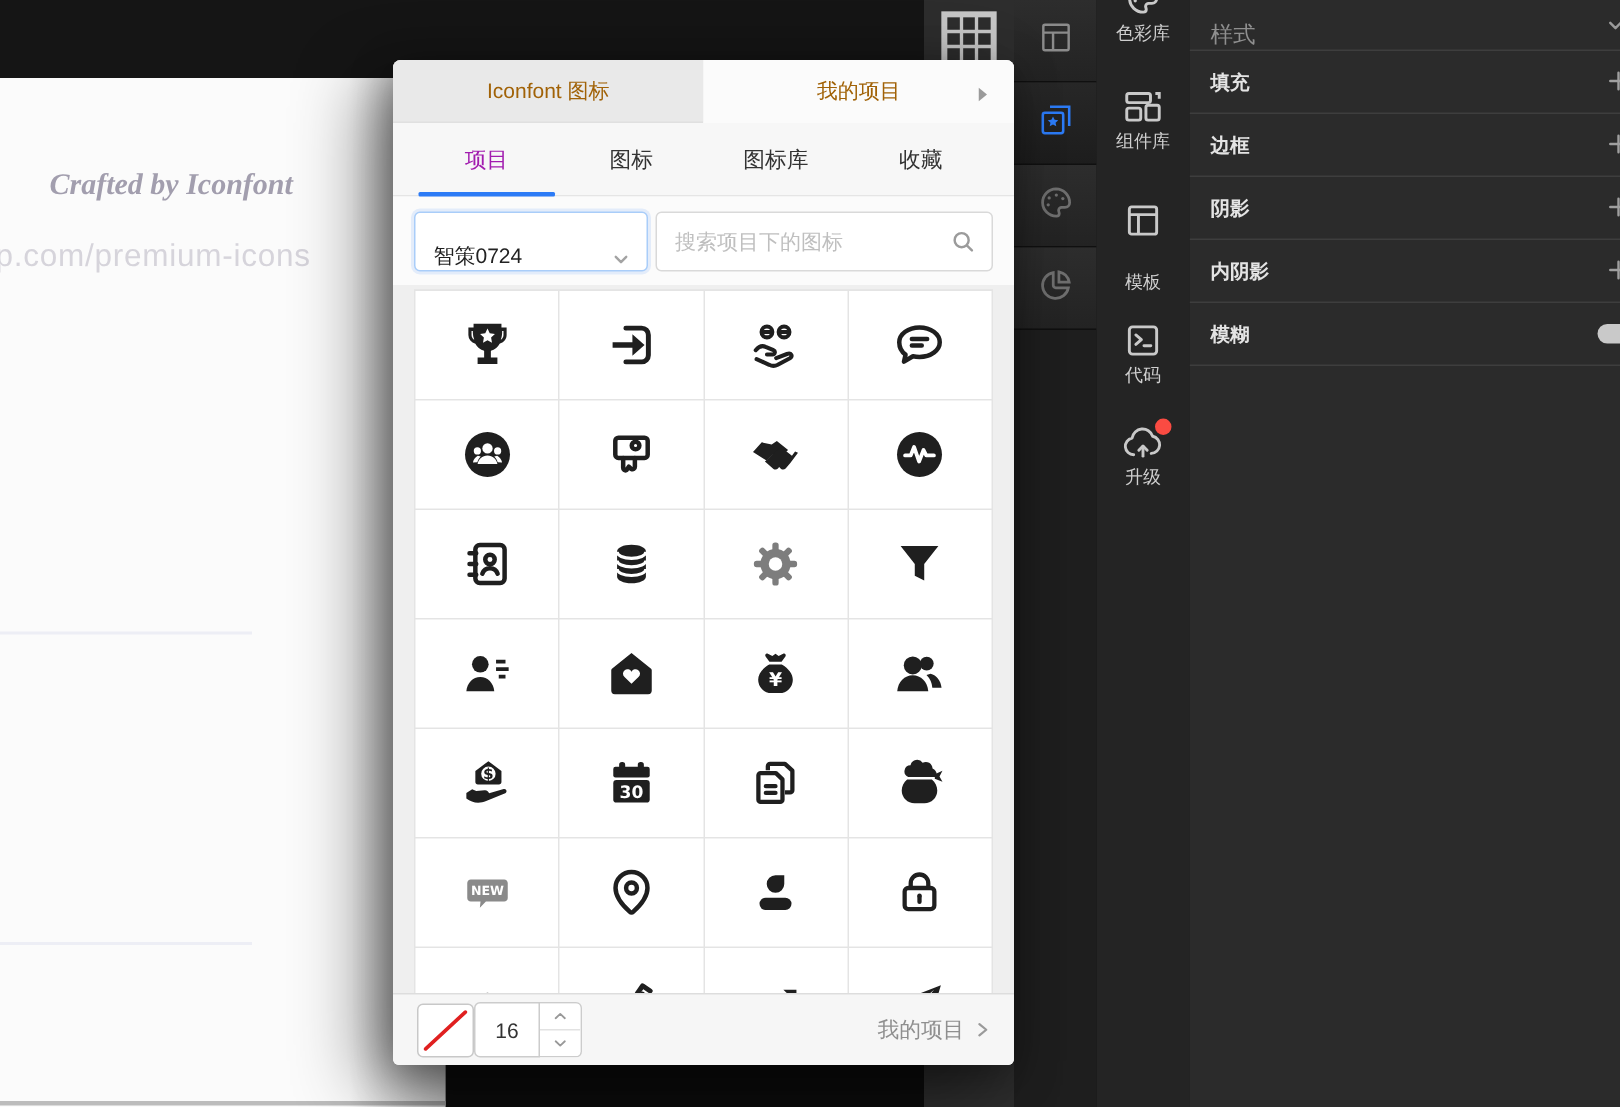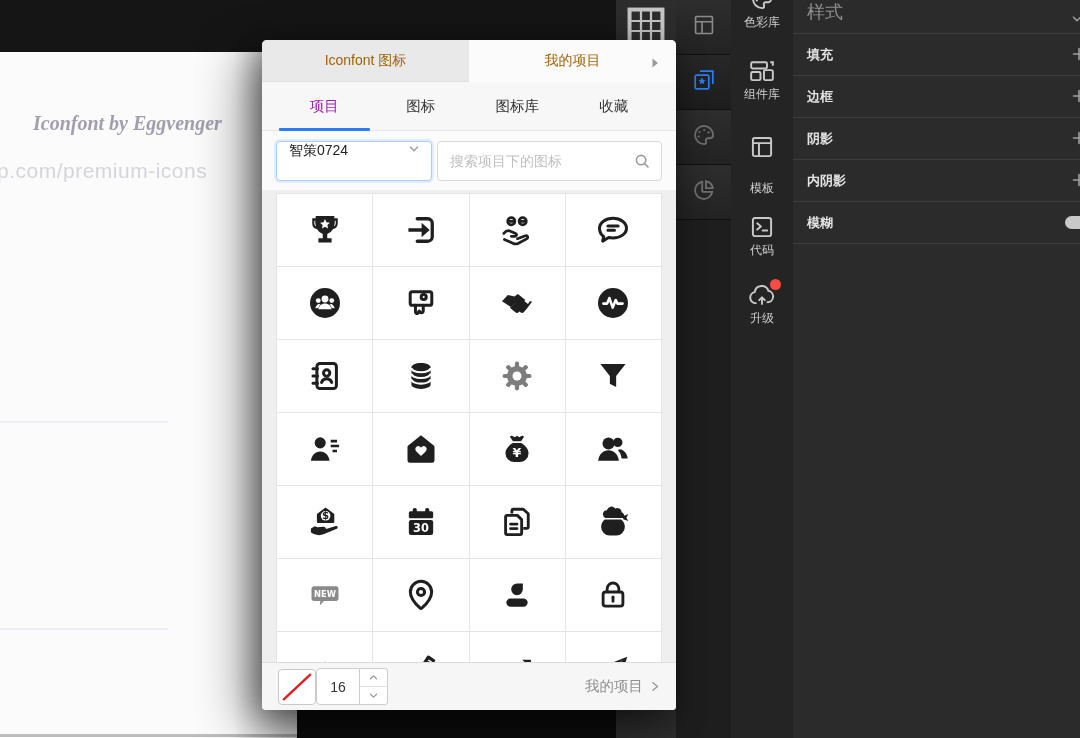--- a/index.html
+++ b/index.html
@@ -27,21 +27,21 @@
   .bcell svg{width:26px;height:26px}
   .col-c{position:absolute;left:731px;top:0;width:62px;height:738px;background:#242424;border-right:1px solid #161616}
   .citem{position:absolute;left:0;width:100%;display:flex;flex-direction:column;align-items:center;gap:2px;
        color:#cfcfcf;font-size:12px;cursor:pointer}
   .citem svg{width:30px;height:26px}
   .citem .cico{position:relative;display:flex;align-items:center;justify-content:center}
   .reddot{position:absolute;right:-4px;top:-3px;width:11px;height:11px;border-radius:50%}
 
   
   .inspector{position:absolute;left:793px;top:0;width:287px;height:738px;background:#2b2b2b;overflow:hidden}
-  .irow-title{height:33px;display:flex;align-items:flex-start;padding:0 14px;color:#8f8f8f;font-size:18px;
+  .irow-title{height:33px;display:flex;align-items:flex-end;padding:0 14px;color:#8f8f8f;font-size:15px;
        border-bottom:1px solid rgba(255,255,255,.09);position:relative}
   .irow{height:41px;display:flex;align-items:center;padding:0 14px;color:#e4e4e4;font-size:13px;font-weight:bold;
        border-bottom:1px solid rgba(255,255,255,.09);position:relative}
   .iplus{position:absolute;right:-7px;top:12px;width:16px;height:16px}
   .ichev{position:absolute;right:-4px;top:10px;width:14px;height:14px}
   .ipill{position:absolute;right:-9px;top:14px;width:24px;height:13px;border-radius:7px;background:#c9c9c9}
 
   
   .panel{position:absolute;left:262px;top:40px;width:414px;height:670px;background:#f7f7f7;z-index:5;
        border-radius:5px 5px 4px 4px;overflow:hidden;display:flex;flex-direction:column;
@@ -52,21 +52,21 @@
   .tab.active{background:#fbfbfb;border-bottom-color:#fbfbfb}
   .tab-arrow{position:absolute;right:16px;top:16px;width:10px;height:12px}
 
   .subtabs{flex:0 0 49px;background:#f7f7f7;display:flex;padding:0 14px;border-bottom:1px solid #e5e5e5;box-sizing:border-box}
   .subtab{flex:1;position:relative;display:flex;align-items:center;justify-content:center;font-size:14.5px;color:#333;cursor:pointer}
   .subtab.active{color:#a21caf;font-weight:normal}
   .subtab.active::after{content:"";position:absolute;left:3px;right:3px;bottom:-1px;height:3px;background:#2c7bf6;border-radius:1px}
 
   .controls{flex:0 0 59px;background:#fbfbfb;display:flex;align-items:center;padding:0 14px;gap:5px}
   .dropdown{width:176px;height:40px;box-sizing:border-box;background:#fff;border:1px solid #a9cdf9;
-       box-shadow:0 0 0 2px rgba(60,130,246,.12);border-radius:4px;display:flex;align-items:flex-start;
+       box-shadow:0 0 0 2px rgba(60,130,246,.12);border-radius:4px;display:flex;align-items:flex-end;
        justify-content:space-between;padding:0 10px 0 12px;font-size:14px;color:#222;cursor:pointer}
   .dropdown svg{width:14px;height:14px}
   .search{flex:1;height:40px;box-sizing:border-box;border:1px solid #d9d9d9;border-radius:4px;background:#fff;
        display:flex;align-items:center;padding:0 10px}
   .search input{border:0;outline:0;flex:1;font-size:14px;color:#333;background:transparent;min-width:0}
   .search input::placeholder{color:#bfbfbf}
   .search svg{width:18px;height:18px;flex:0 0 auto}
 
   .gridwrap{flex:1;background:#efefef;padding:3px 14px 0;overflow:hidden}
   .grid{display:grid;grid-template-columns:repeat(4,1fr);grid-auto-rows:72px;gap:1px;
@@ -89,21 +89,21 @@
   .step-b svg{width:11px;height:7px}
   .flink{margin-left:auto;color:#8f8f8f;font-size:14.5px;display:flex;align-items:center;gap:7px;cursor:pointer}
   .flink svg{width:10px;height:13px}
 </style>
 </head>
 <body>
 
 <div class="topbar"></div>
 
 <div class="canvas">
-  <div class="wm-title">Iconfont by Eggvenger</div>
+  <div class="wm-title">Crafted by Iconfont</div>
   <div class="wm-url">p.com/premium-icons</div>
   <div class="wline" style="top:369px"></div>
   <div class="wline" style="top:576px"></div>
   <div class="bstrip"></div>
   <div class="canvas-shadow"></div>
 </div>
 
 <div class="col-a">
   <div class="slice">
     <svg viewBox="0 0 36 36" fill="none" stroke="#c6c6c6">

